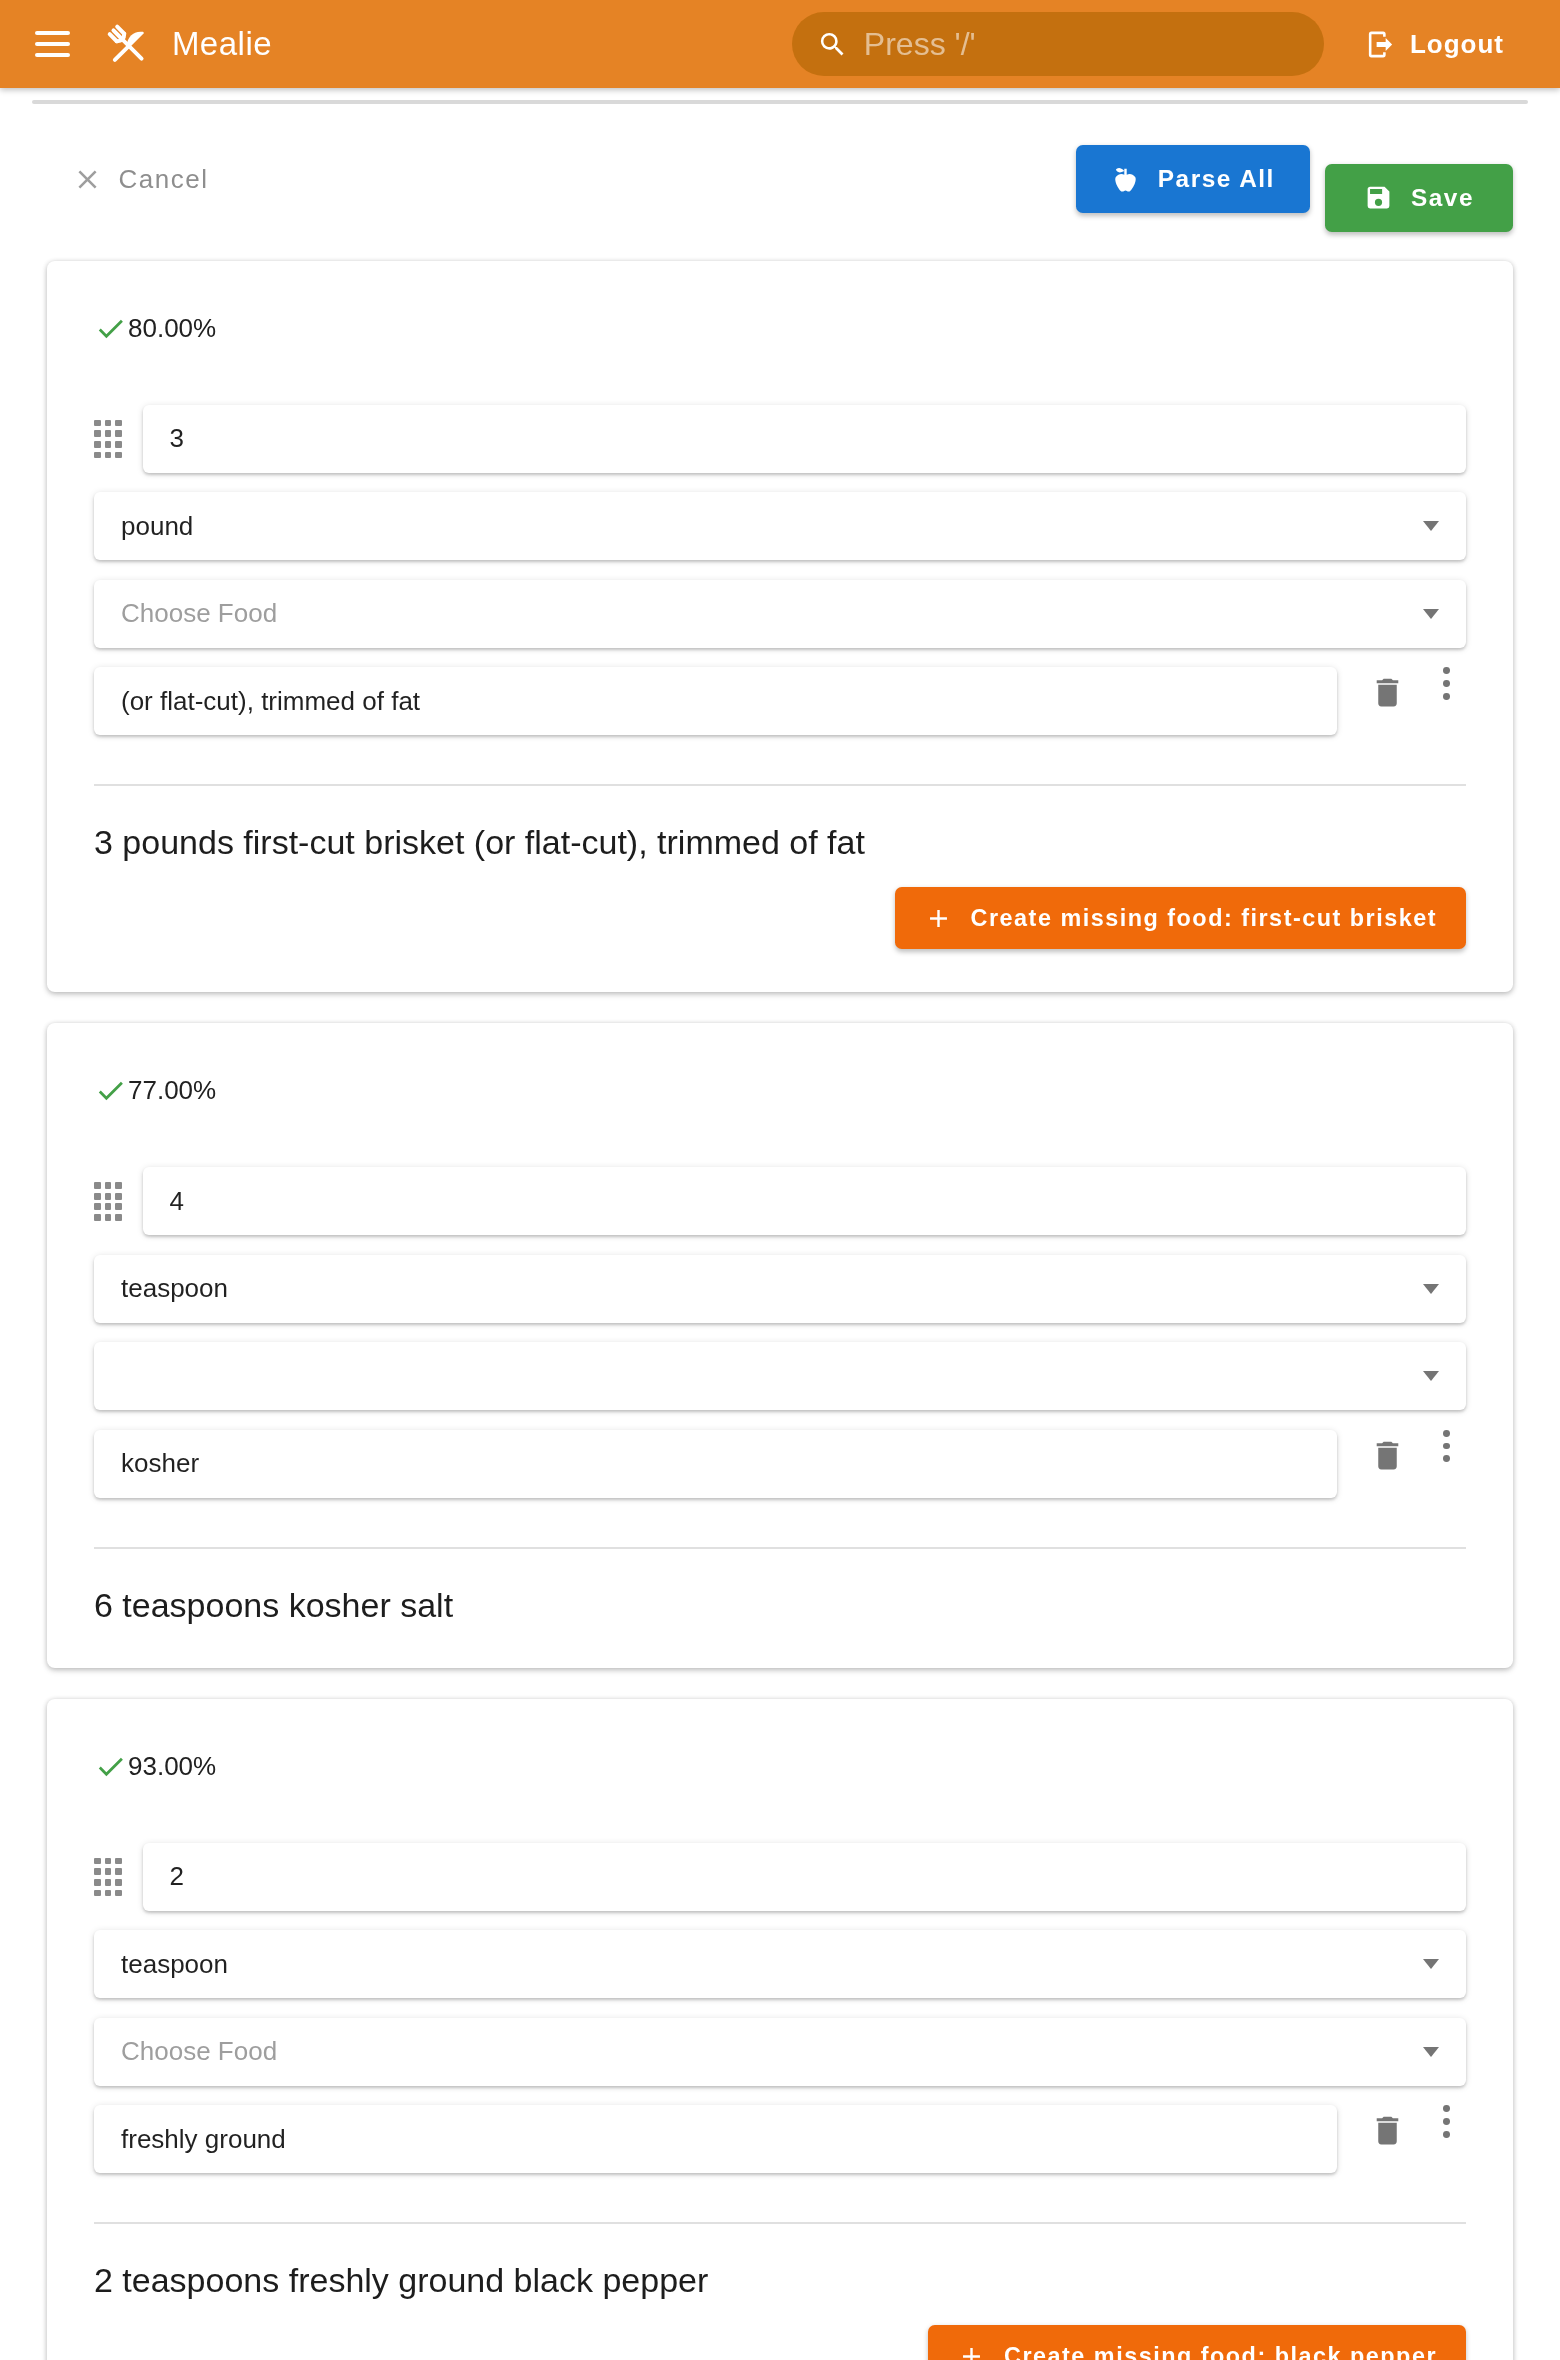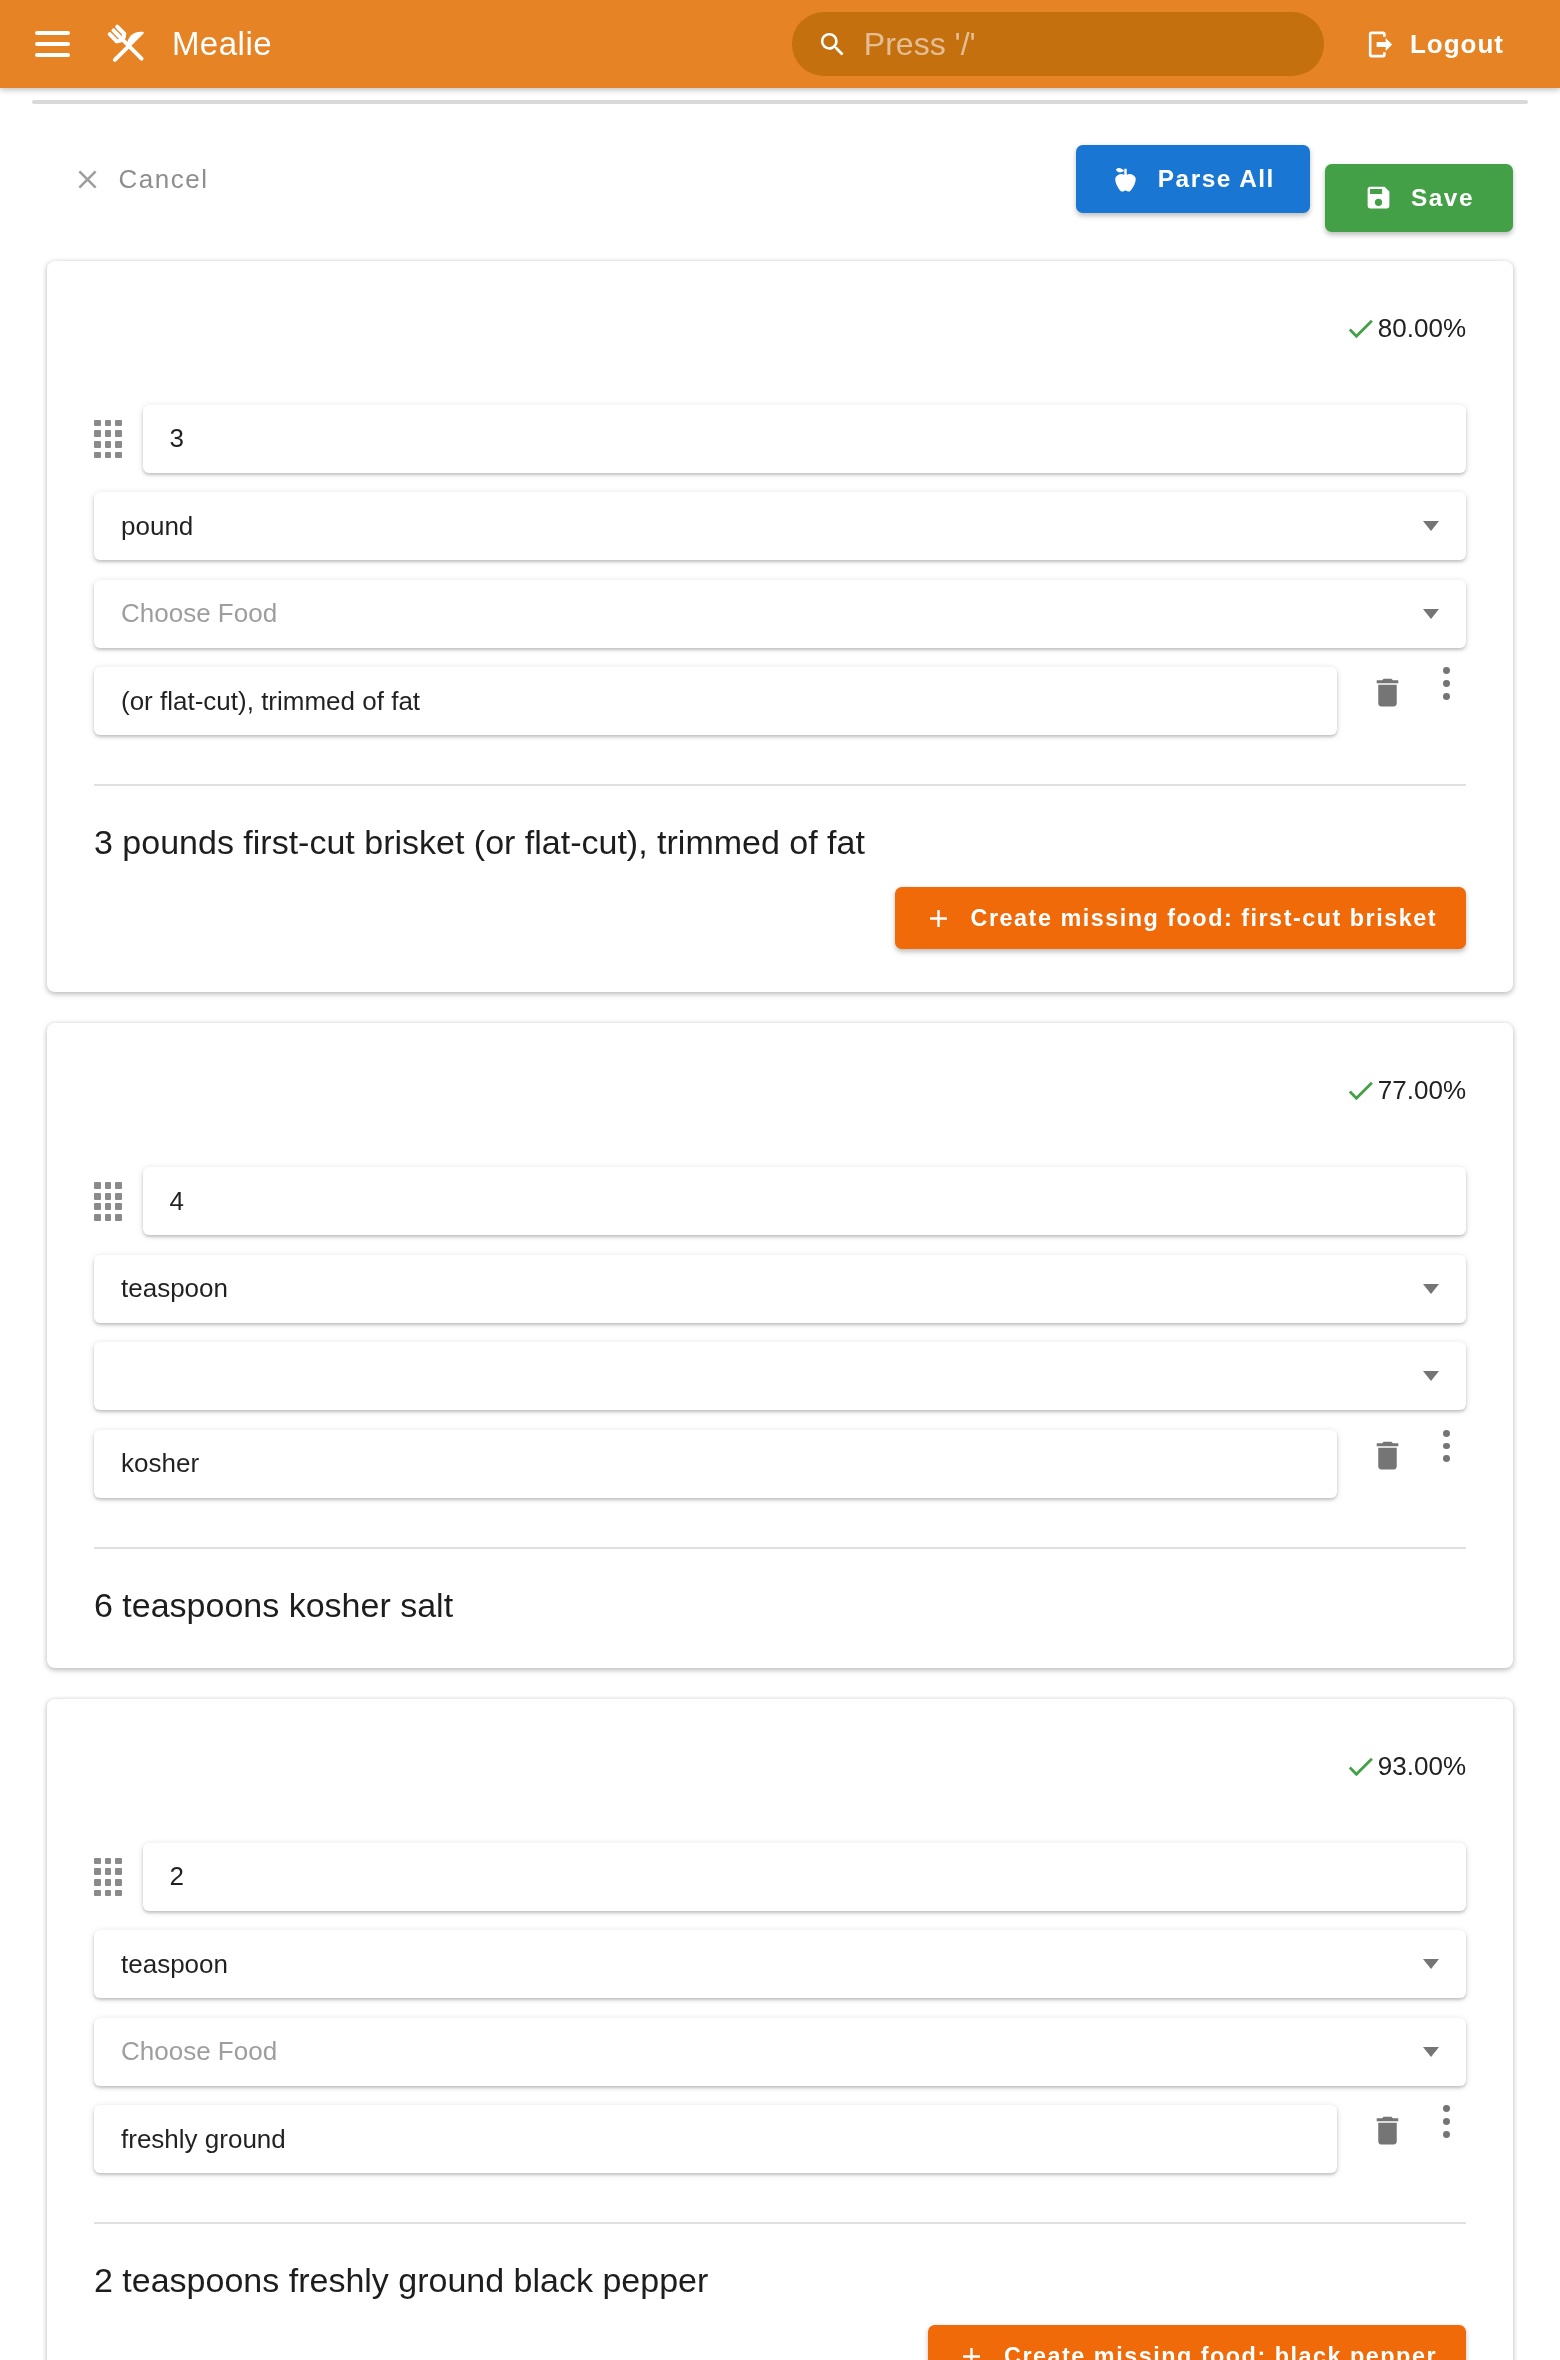--- a/index.html
+++ b/index.html
@@ -36,21 +36,21 @@
     letter-spacing:1.5px; font-family:inherit; cursor:pointer;
     box-shadow:0 2.9px 4.9px rgba(0,0,0,0.25); padding:0 29px; }
   .btn svg { width:29px; height:29px; }
   .btn-parse { background:#1976D2; margin-right:15.6px; padding:0 35px; }
   .btn-save  { background:#43A047; padding:0 39px;margin-top:37px; }
 
   
   .card { margin:0 47px 31px; border-radius:7.8px; background:#fff;
     box-shadow:0 1px 4.9px rgba(0,0,0,0.2), 0 2.9px 5.9px rgba(0,0,0,0.12);
     padding:51px 47px 43px; }
-  .conf-row { display:flex; align-items:center; justify-content:flex-end; gap:1px;
+  .conf-row { display:flex; align-items:center; justify-content:flex-start; gap:1px;
     height:33px; margin-bottom:60px; }
   .conf-row svg { width:33px; height:33px; }
   .conf-text { font-size:26px; color:#212121; }
 
   .field { background:#fff; border-radius:5.9px; height:68px; display:flex; align-items:center;
     padding:0 27px; box-shadow:0 2px 2.9px rgba(0,0,0,0.18), 0 1px 7.8px rgba(0,0,0,0.12); }
   .field input { border:none; outline:none; background:transparent; width:100%;
     font-size:26px; color:rgba(0,0,0,0.87); font-family:inherit; }
   .field input::placeholder { color:#9e9e9e; }
   .qty-row { display:flex; align-items:center; margin-bottom:19.5px; }

